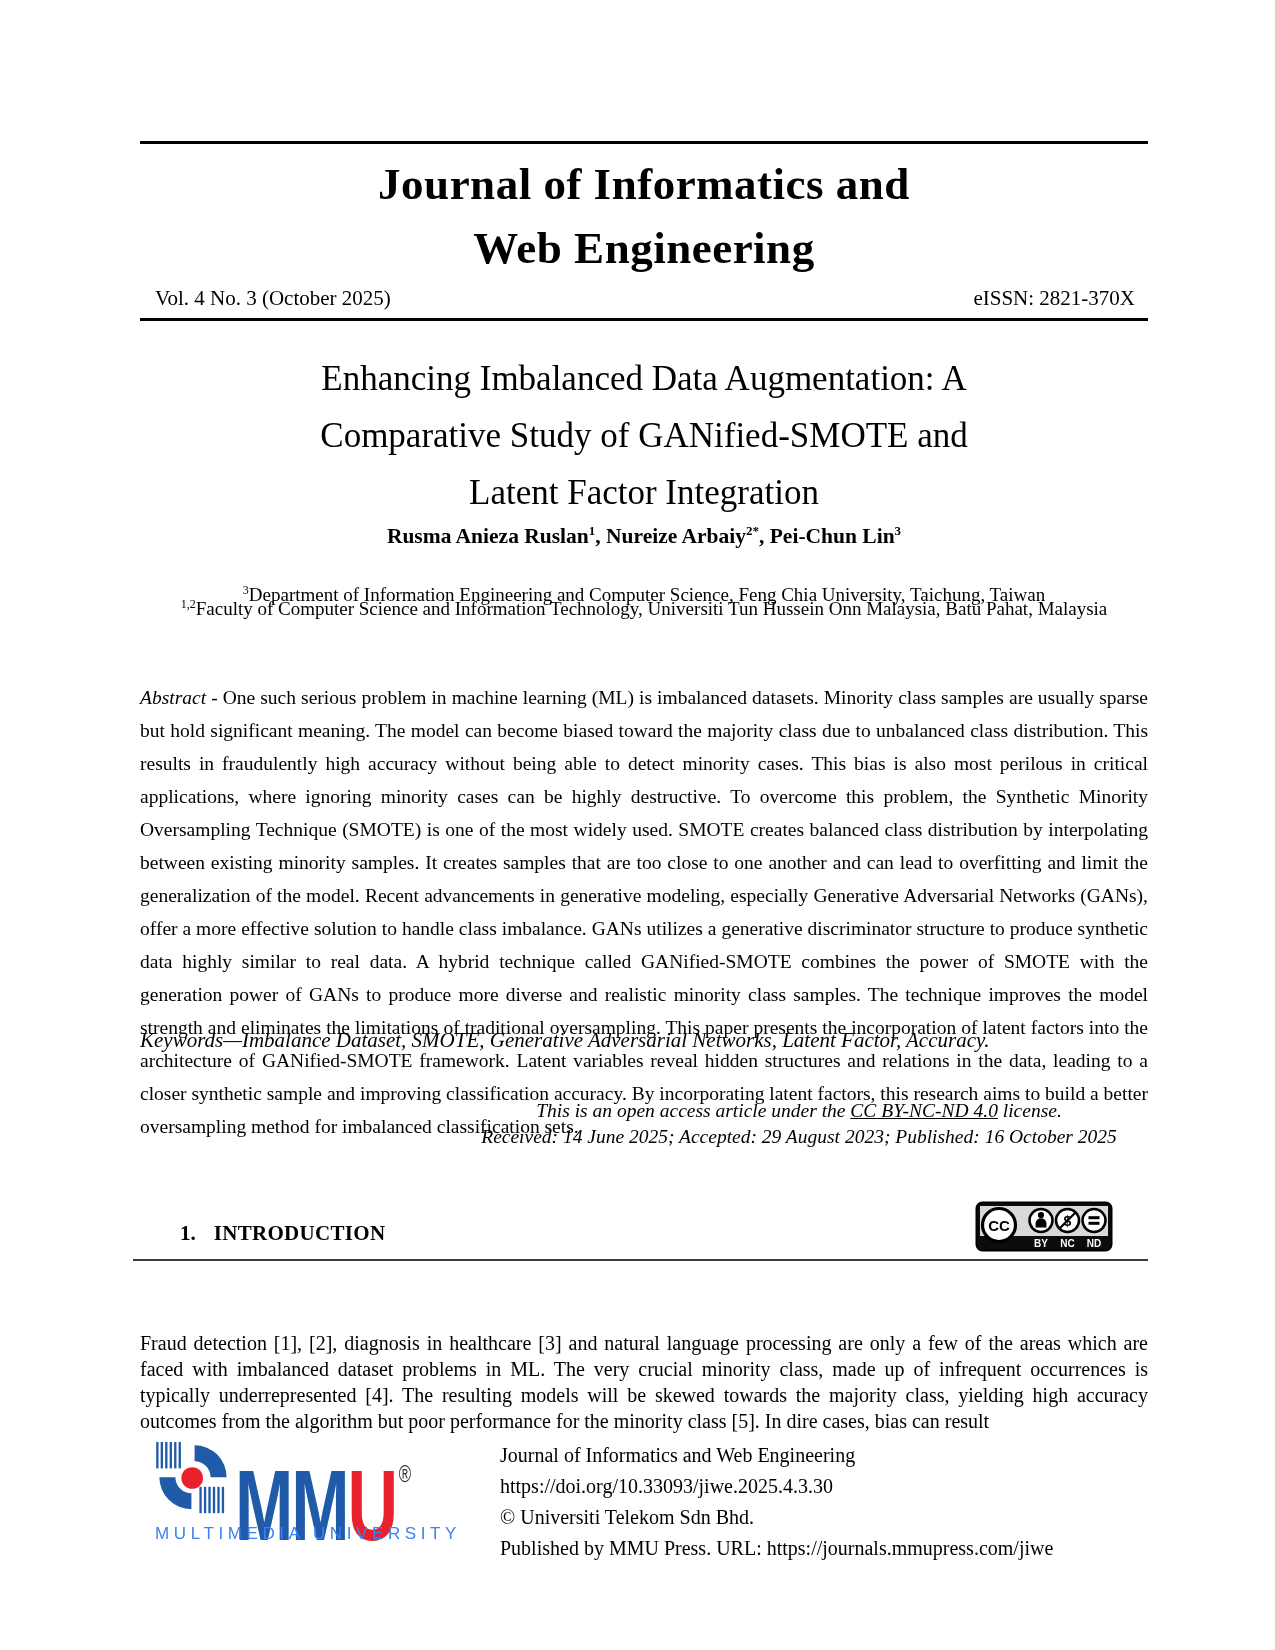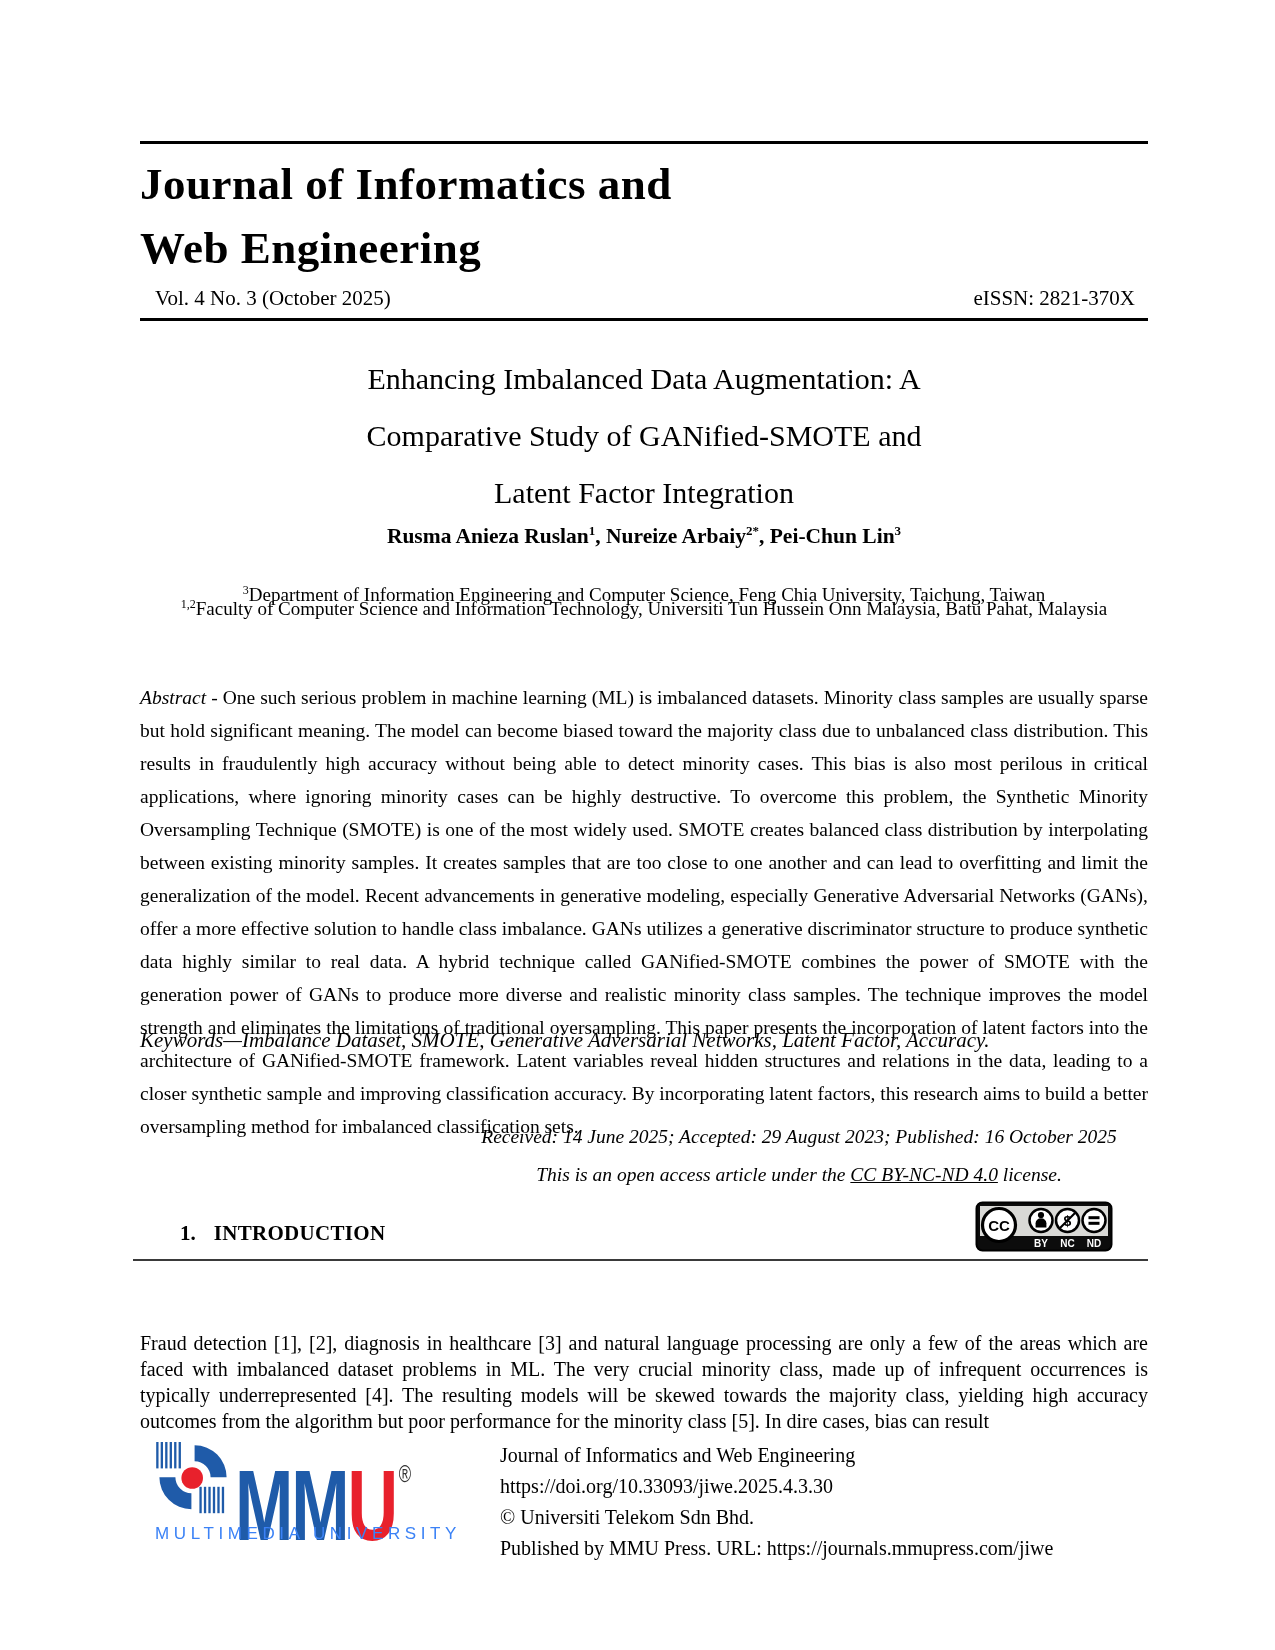--- a/index.html
+++ b/index.html
@@ -4,23 +4,23 @@
 <style>
   html,body{margin:0;padding:0;background:#888;}
   .page{
     position:relative;width:1275px;height:1650px;margin:0 auto;background:#ffffff;
     font-family:"Liberation Serif", serif;color:#000;overflow:hidden;
   }
   .abs{position:absolute;}
   .content{left:140px;width:1008px;}
   .rule{background:#000;height:3px;}
   .rule-thin{background:#3a3a3a;height:2px;}
-  .journal-title{font-size:45px;font-weight:bold;line-height:64px;letter-spacing:.5px;}
+  .journal-title{font-size:45px;font-weight:bold;text-align:center;line-height:64px;letter-spacing:.5px;}
   .vol-row{display:flex;justify-content:space-between;font-size:21px;padding:0 13px 0 15px;box-sizing:border-box;}
-  .paper-title{font-size:30px;text-align:center;line-height:57px;}
+  .paper-title{font-size:35px;text-align:center;line-height:57px;}
   .authors{font-size:21.5px;font-weight:bold;text-align:center;}
   .authors sup{font-size:13px;}
   .affil{font-size:19px;text-align:center;}
   .affil sup{font-size:12px;}
   .corr{font-size:19px;font-style:italic;text-align:center;}
   .abstract{font-size:19.5px;line-height:33px;text-align:justify;}
   .abstract .abs-label{font-style:italic;}
   .keywords{font-size:21px;font-style:italic;}
   .meta-block{left:450px;width:698px;text-align:center;font-size:19.5px;font-style:italic;}
   .license-link{text-decoration:underline;cursor:pointer;}
@@ -74,21 +74,21 @@
   <div class="abs content affil" style="top:555px;margin-top:42px;"><sup>1,2</sup><span>Faculty of Computer Science and Information Technology, Universiti Tun Hussein Onn Malaysia, Batu Pahat, Malaysia</span></div>
   <div class="abs content affil" style="top:583px;"><sup>3</sup><span>Department of Information Engineering and Computer Science, Feng Chia University, Taichung, Taiwan</span></div>
 
   <div class="abs content abstract" style="top:681px;">
     <span class="abs-label">Abstract</span><span> - One such serious problem in machine learning (ML) is imbalanced datasets. Minority class samples are usually sparse but hold significant meaning. The model can become biased toward the majority class due to unbalanced class distribution. This results in fraudulently high accuracy without being able to detect minority cases. This bias is also most perilous in critical applications, where ignoring minority cases can be highly destructive. To overcome this problem, the Synthetic Minority Oversampling Technique (SMOTE) is one of the most widely used. SMOTE creates balanced class distribution by interpolating between existing minority samples. It creates samples that are too close to one another and can lead to overfitting and limit the generalization of the model. Recent advancements in generative modeling, especially Generative Adversarial Networks (GANs), offer a more effective solution to handle class imbalance. GANs utilizes a generative discriminator structure to produce synthetic data highly similar to real data. A hybrid technique called GANified-SMOTE combines the power of SMOTE with the generation power of GANs to produce more diverse and realistic minority class samples. The technique improves the model strength and eliminates the limitations of traditional oversampling. This paper presents the incorporation of latent factors into the architecture of GANified-SMOTE framework. Latent variables reveal hidden structures and relations in the data, leading to a closer synthetic sample and improving classification accuracy. By incorporating latent factors, this research aims to build a better oversampling method for imbalanced classification sets.</span>
   </div>
 
   <div class="abs content keywords" style="top:1028px;">Keywords—Imbalance Dataset, SMOTE, Generative Adversarial Networks, Latent Factor, Accuracy.</div>
 
   <div class="abs meta-block" style="top:1126px;">Received: 14 June 2025; Accepted: 29 August 2023; Published: 16 October 2025</div>
-  <div class="abs meta-block" style="top:1164px;font-style:italic;">
+  <div class="abs meta-block" style="top:1100px;font-style:italic;">
     <span>This is an open access article under the </span><span class="license-link">CC BY-NC-ND 4.0</span><span> license.</span>
   </div>
 
   <div class="abs" style="left:975px;top:1201px;width:138px;height:51px;">
     <svg width="138" height="51" viewBox="0 0 138 51" xmlns="http://www.w3.org/2000/svg">
       <rect x="1.5" y="1.5" width="135" height="48" rx="6" fill="#0c0c0c" stroke="#000" stroke-width="2"></rect>
       <rect x="5" y="5" width="128" height="30" fill="#d9d9d6"></rect>
       <circle cx="24" cy="24" r="16.5" fill="#fff" stroke="#000" stroke-width="3.2"></circle>
       <text x="24" y="29.5" font-family="Liberation Sans, sans-serif" font-size="15" font-weight="bold" text-anchor="middle" fill="#000">CC</text>
 

